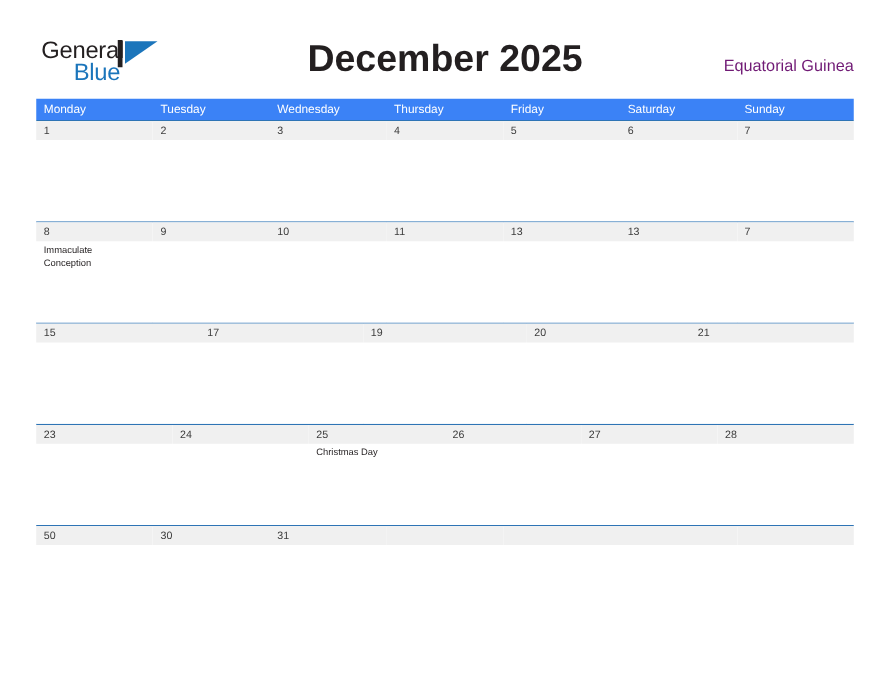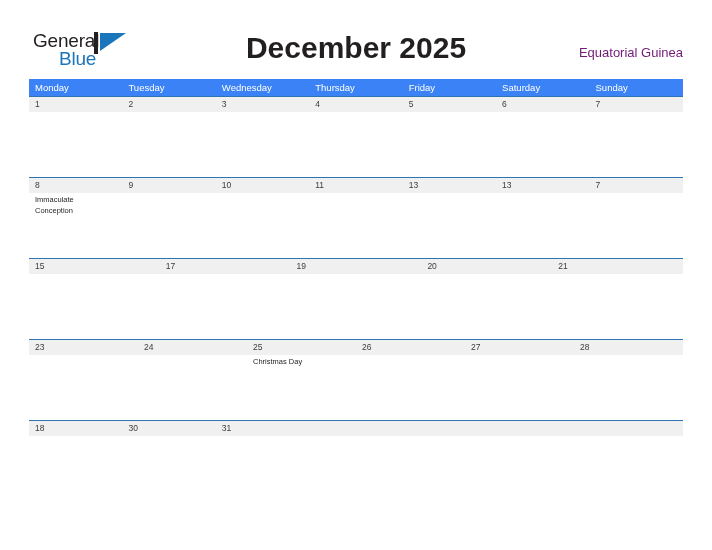--- a/index.html
+++ b/index.html
@@ -351,21 +351,21 @@
                 <div class="day-number">28</div>
               </div>
               <div class="day-events"></div>
             </div>
           </div>
         </div>
         <div class="week-row last">
           <div class="day-cells">
             <div class="day-cell">
               <div class="day-banner">
-                <div class="day-number">18</div>
+                <div class="day-number">50</div>
               </div>
               <div class="day-events"></div>
             </div>
             <div class="day-cell">
               <div class="day-banner">
                 <div class="day-number">30</div>
               </div>
               <div class="day-events"></div>
             </div>
             <div class="day-cell">

